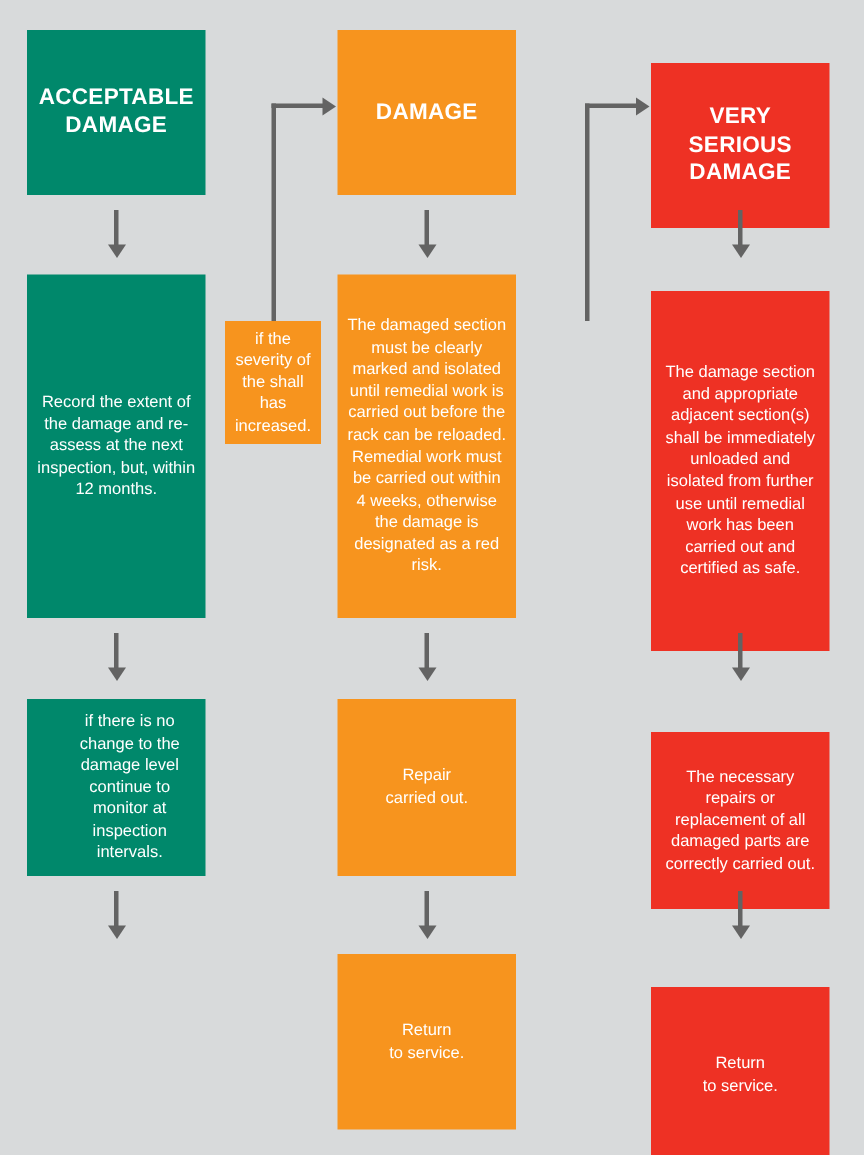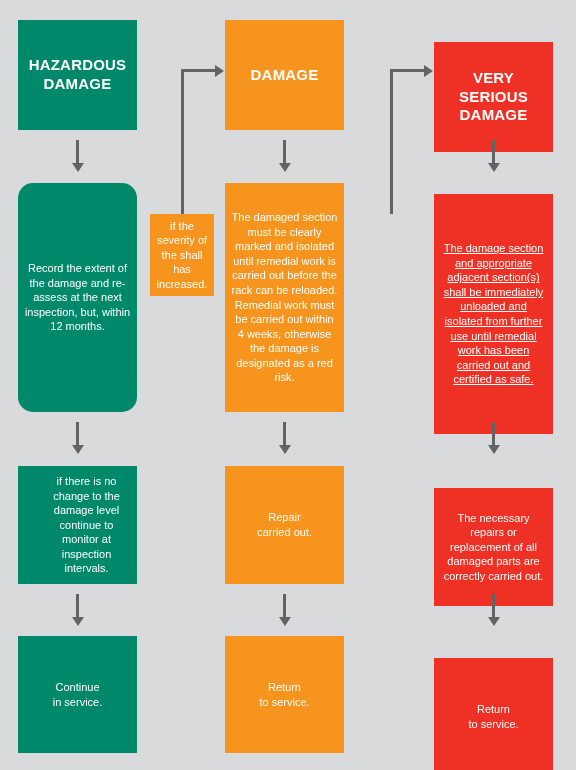--- a/index.html
+++ b/index.html
@@ -77,48 +77,42 @@
     background: #636363;
   }
 </style>
 </head>
 <body>
 
 <div id="chart">
 
   <div class="box c-green hdr" style="left:18px; top:20px; width:119px; height:110px;">
     <div>
-      <div>HAZARDOUS</div>
+      <div>ACCEPTABLE</div>
       <div>DAMAGE</div>
     </div>
   </div>
 
   <div class="arrow-v" style="left:76px; top:140px; height:26px;"></div>
   <div class="arrow-head-down" style="left:71.5px; top:163px;"></div>
 
-  <div class="box c-green body-box" style="left:18px; top:183px; width:119px; height:229px;border-radius:15px;">
+  <div class="box c-green body-box" style="left:18px; top:183px; width:119px; height:229px;">
     <span>Record the extent of the damage and re-assess at the next inspection, but, within 12 months.</span>
   </div>
 
   <div class="arrow-v" style="left:76px; top:422px; height:26px;"></div>
   <div class="arrow-head-down" style="left:71.5px; top:445px;"></div>
 
   <div class="box c-green body-box" style="left:18px; top:466px; width:119px; height:118px;padding-left:24px;">
     <span>if there is no change to the damage level continue to monitor at inspection intervals.</span>
   </div>
 
   <div class="arrow-v" style="left:76px; top:594px; height:26px;"></div>
   <div class="arrow-head-down" style="left:71.5px; top:617px;"></div>
 
-  <div class="box c-green body-box" style="left:18px; top:636px; width:119px; height:117px;">
-    <div>
-      <div>Continue</div>
-      <div>in service.</div>
-    </div>
-  </div>
 
   <div class="box c-orange hdr" style="left:225px; top:20px; width:119px; height:110px;">
     <div>
       <div>DAMAGE</div>
     </div>
   </div>
 
   <div class="elbow-v" style="left:181px; top:69px; height:145px;"></div>
   <div class="elbow-h" style="left:181px; top:69px; width:35px;"></div>
   <div class="arrow-head-right" style="left:215px; top:64.5px;"></div>
@@ -162,21 +156,21 @@
   </div>
 
   <div class="elbow-v" style="left:390px; top:69px; height:145px;"></div>
   <div class="elbow-h" style="left:390px; top:69px; width:35px;"></div>
   <div class="arrow-head-right" style="left:424px; top:64.5px;"></div>
 
 
   <div class="arrow-v" style="left:492px; top:140px; height:26px;"></div>
   <div class="arrow-head-down" style="left:487.5px; top:163px;"></div>
 
-  <div class="box c-red body-box" style="left:434px; top:172px; width:119px; height:240px;text-decoration:underline;">
+  <div class="box c-red body-box" style="left:434px; top:172px; width:119px; height:240px;">
     <span>The damage section and appropriate adjacent section(s) shall be immediately unloaded and isolated from further use until remedial work has been carried out and certified as safe.</span>
   </div>
 
   <div class="arrow-v" style="left:492px; top:422px; height:26px;"></div>
   <div class="arrow-head-down" style="left:487.5px; top:445px;"></div>
 
   <div class="box c-red body-box" style="left:434px; top:466px; width:119px; height:118px;">
     <span>The necessary repairs or replacement of all damaged parts are correctly carried out.</span>
   </div>
 

